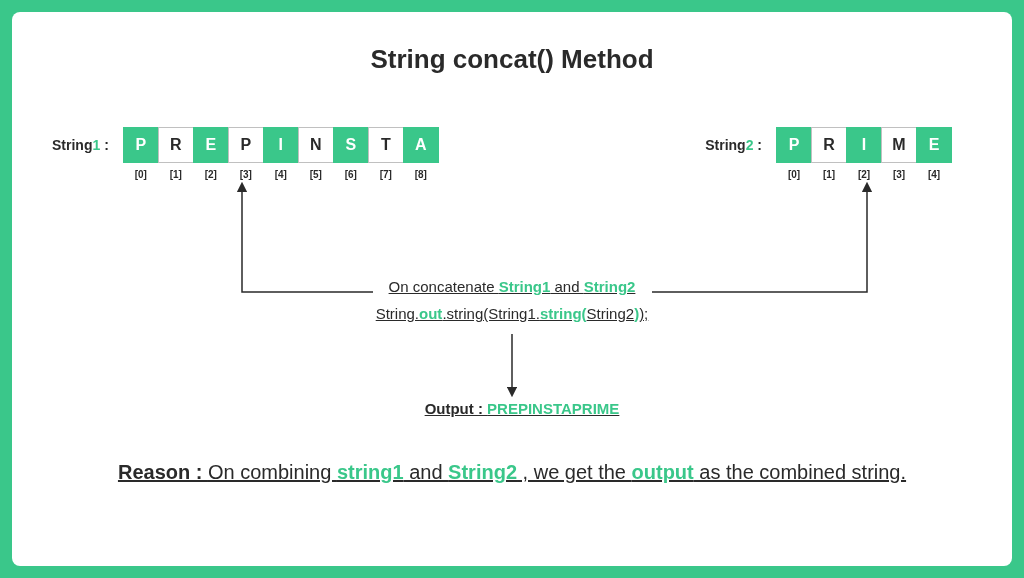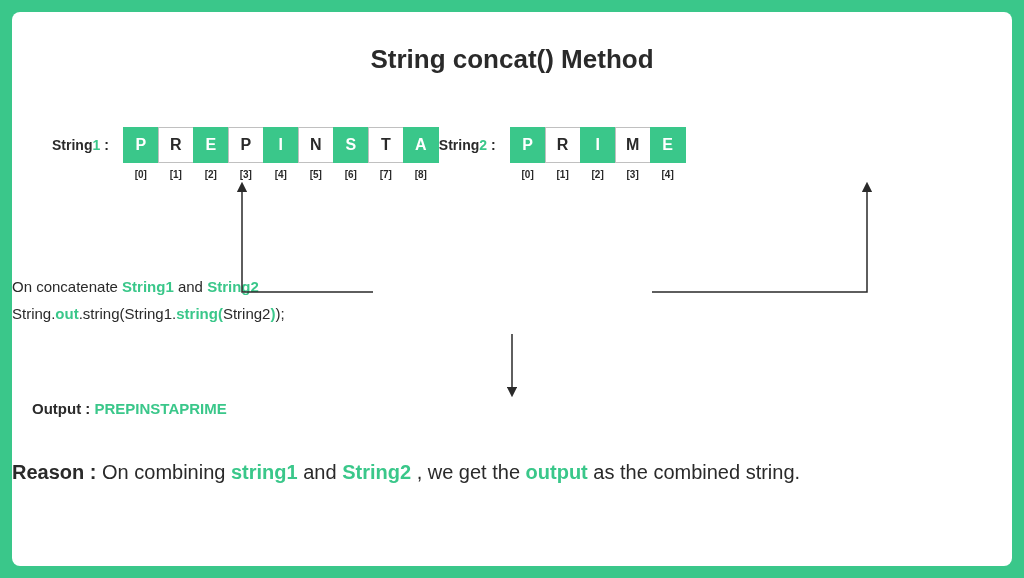--- a/index.html
+++ b/index.html
@@ -21,21 +21,21 @@
   }
   .title {
     text-align: center;
     font-size: 26px;
     font-weight: 700;
     color: #2a2a2a;
     margin-bottom: 52px;
   }
   .strings-row {
     display: flex;
-    justify-content: flex-start;
+    justify-content: space-between;
     padding: 0 60px 0 40px;
     align-items: flex-start;
   }
   .string-block {
     display: flex;
     align-items: flex-start;
   }
   .string-label {
     font-size: 14px;
     font-weight: 600;
@@ -71,24 +71,25 @@
     margin-left: -1px;
     text-align: center;
     font-size: 10px;
     color: #2a2a2a;
     padding-top: 6px;
     font-weight:600;
   }
   .idx:first-child { margin-left: 0; }
 
   .mid-text {
-    text-align: left;
+    text-align: center;
     font-size: 15px;
     color: #2a2a2a;
     font-weight: 500;
+    text-decoration: underline;
   }
   .mid-text .teal { color: #3ac78a; font-weight:600; }
   .concat-line { margin-top: 98px; }
   .code-line { margin-top: 10px; font-weight:500;}
   .output-line { margin-top: 78px; font-weight:600;margin-left:20px;}
   .reason-line { margin-top: 44px; font-size: 20px; font-weight:500;}
 
   svg.arrows {
     position: absolute;
     left: 0; top: 0;

